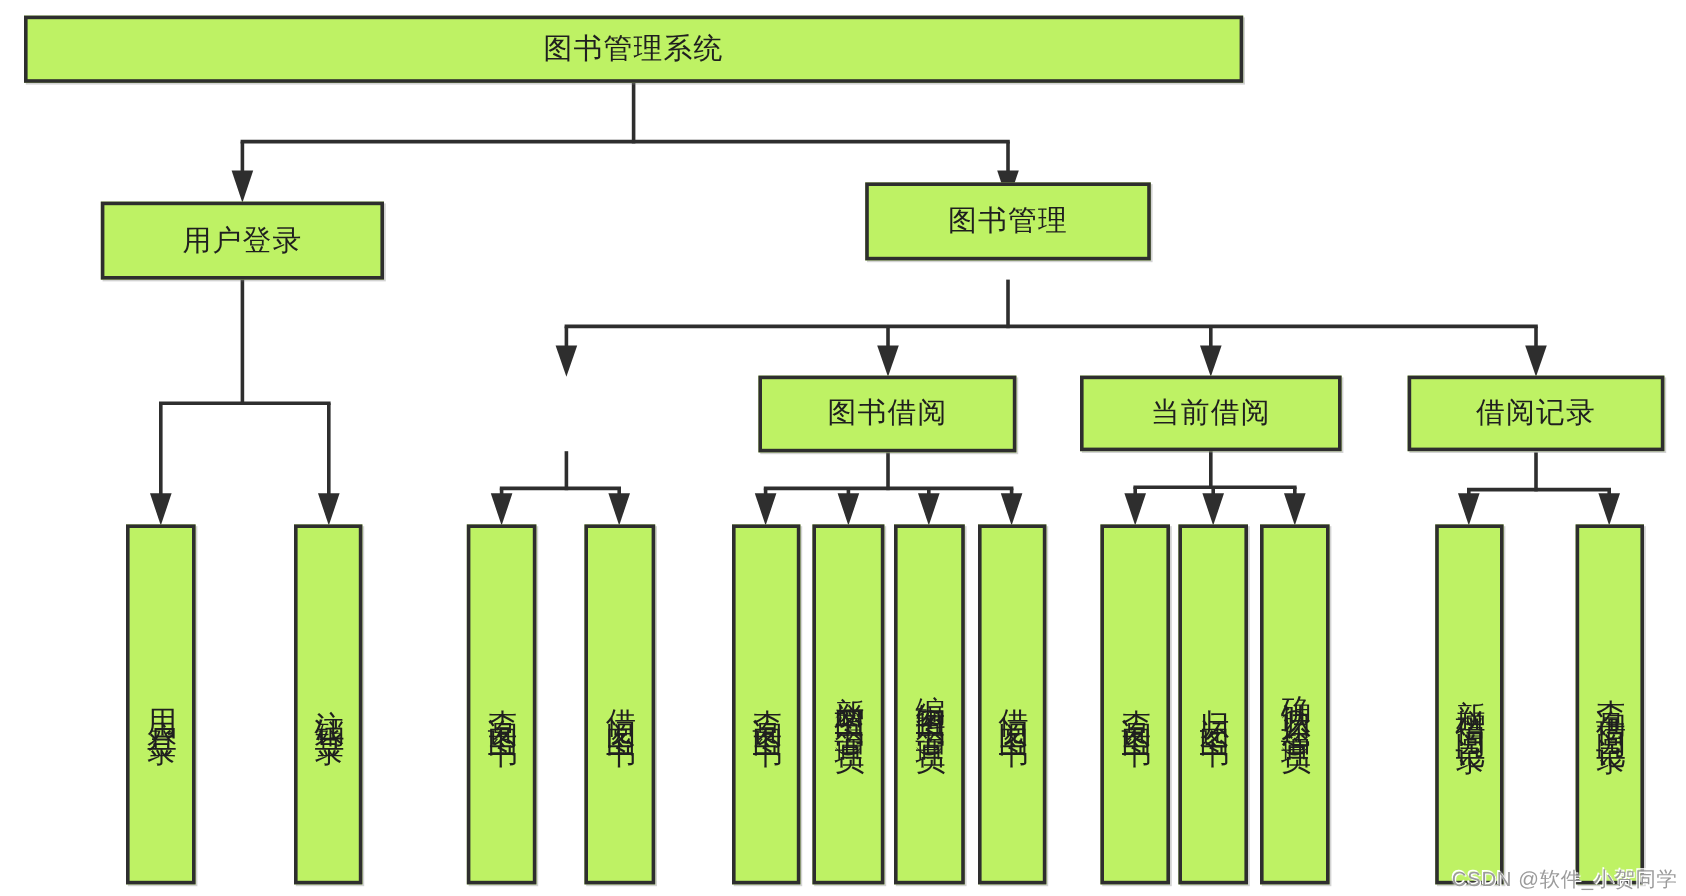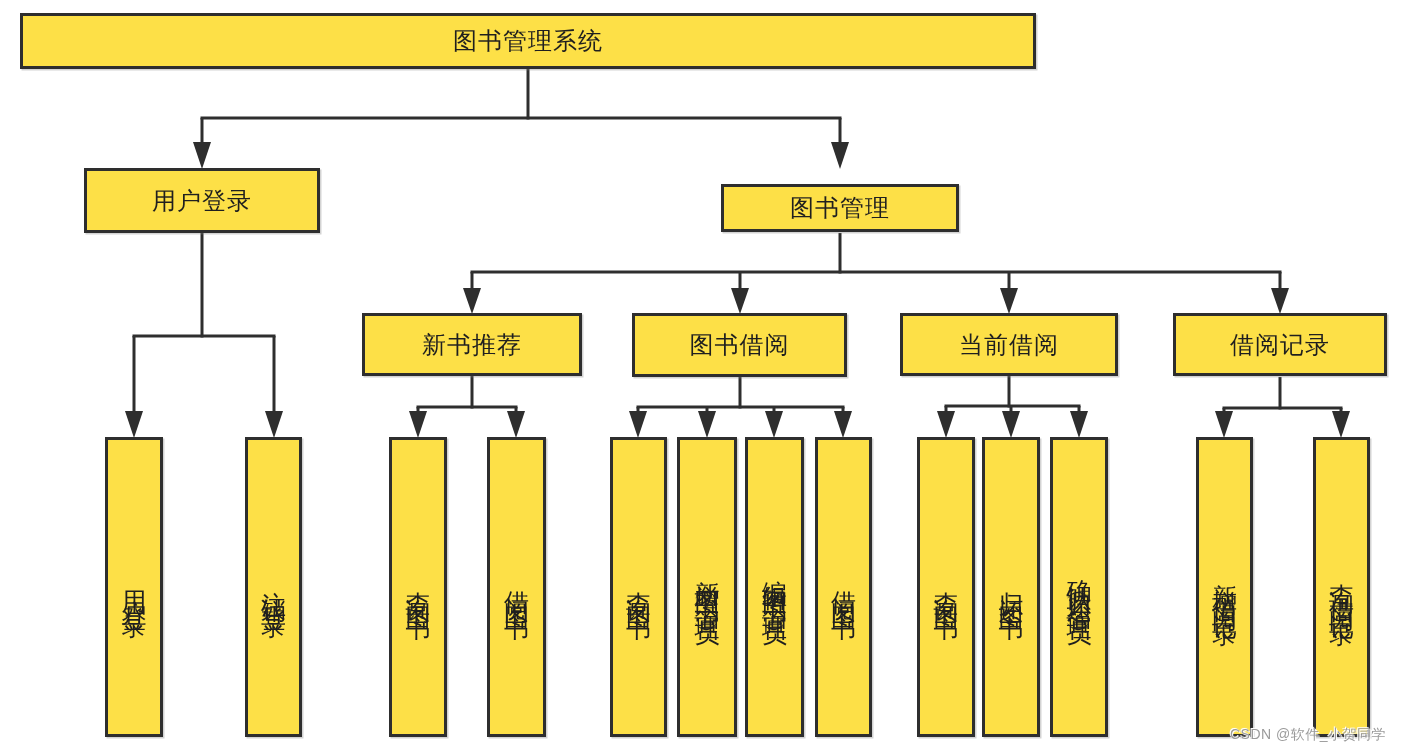--- a/index.html
+++ b/index.html
@@ -27,21 +27,21 @@
     stroke: #2e2e2e;
     stroke-width: 3;
   }
   .wires polygon {
     fill: #2e2e2e;
   }
   .node {
     position: absolute;
     box-sizing: border-box;
     border: 3px solid #2e2e2e;
-    background: #fde047;
+    background: #bef264;
     display: flex;
     align-items: center;
     justify-content: center;
     box-shadow: 1.5px 1.5px 0 rgba(130,130,130,0.35);
   }
   .h-label {
     font-size: 24px;
     letter-spacing: 1px;
     white-space: nowrap;
     line-height: 1;
@@ -53,23 +53,23 @@
   .v-label {
     writing-mode: vertical-rl;
     text-orientation: mixed;
     font-size: 25px;
     letter-spacing: 8px;
     line-height: 1;
     white-space: nowrap;
   }
   .watermark {
     position: absolute;
-    right: 19px;
+    right: 7px;
     bottom: 3px;
-    font-size: 14px;
+    font-size: 17px;
     color: #9b9b9b;
     letter-spacing: 0.5px;
     white-space: nowrap;
     text-shadow: 0 0 2px #ffffff, 1px 1px 0 #ffffff, -1px -1px 0 #ffffff;
     margin-left: 26px;
   }
 </style>
 </head>
 <body>
 
@@ -144,27 +144,24 @@
     </g>
   </svg>
 
   <div class="node" style="left:20px;top:13px;width:1016px;height:56px">
     <span class="h-label">图书管理系统</span>
   </div>
 
   <div class="node" style="left:84px;top:168px;width:236px;height:65px">
     <span class="h-label">用户登录</span>
   </div>
-  <div class="node" style="left:721px;top:184px;width:238px;height:48px">
+  <div class="node" style="left:721px;top:152px;width:238px;height:65px">
     <span class="h-label">图书管理</span>
   </div>
 
-  <div class="node" style="left:362px;top:313px;width:220px;height:63px">
-    <span class="h-label">新书推荐</span>
-  </div>
   <div class="node" style="left:900px;top:313px;width:218px;height:63px">
     <span class="h-label">当前借阅</span>
   </div>
   <div class="node" style="left:632px;top:313px;width:215px;height:64px">
     <span class="h-label">图书借阅</span>
   </div>
   <div class="node" style="left:1173px;top:313px;width:214px;height:63px">
     <span class="h-label">借阅记录</span>
   </div>
 

